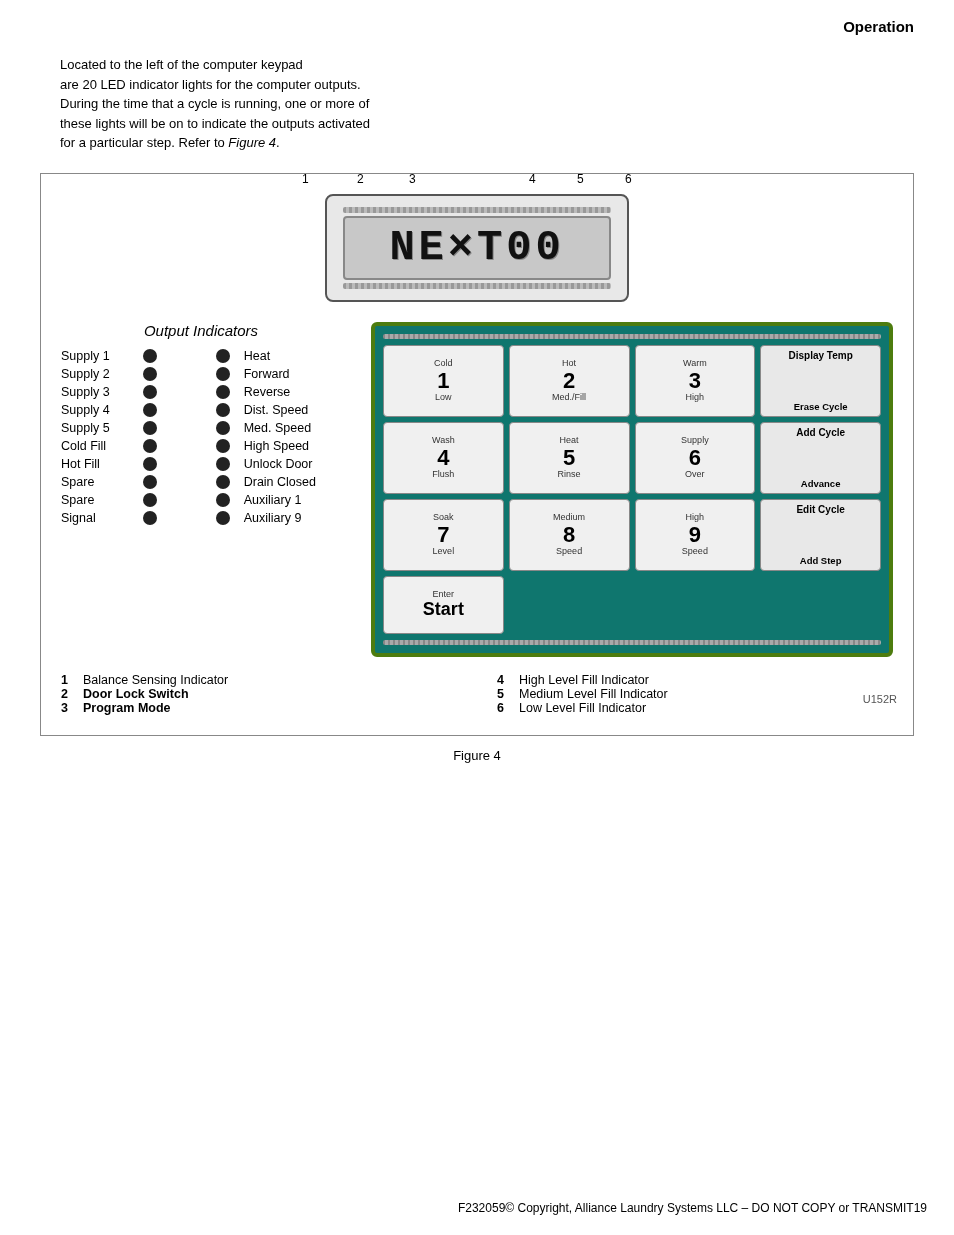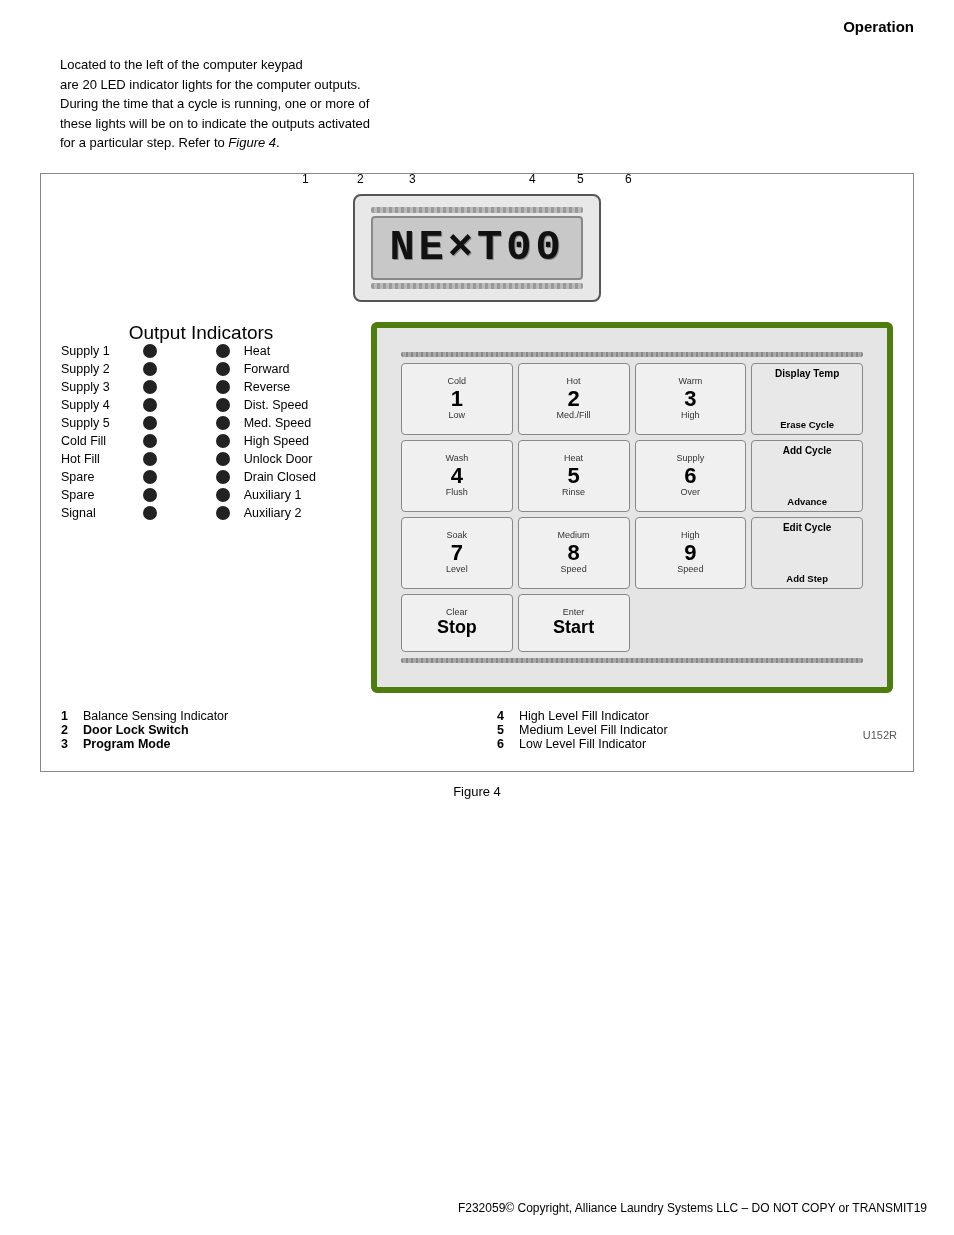--- a/index.html
+++ b/index.html
@@ -46,21 +46,21 @@
       justify-content: center;
       margin-bottom: 20px;
       position: relative;
     }
 
     .display-outer {
       border: 2px solid #555;
       border-radius: 8px;
       background: #e8e8e8;
       padding: 8px 16px;
-      width: 248px;
+      width: 304px;
       position: relative;
     }
     .display-inner {
       border: 2px solid #888;
       background: #c8c8c8;
       border-radius: 4px;
       padding: 6px 10px;
       display: flex;
       align-items: center;
       justify-content: center;
@@ -86,22 +86,23 @@
       gap: 30px;
       align-items: flex-start;
     }
 
     
     .output-indicators {
       flex: 0 0 280px;
     }
     .output-title {
       text-align: center;
-      font-size: 19px;
-      margin-bottom: 0;
+      font-size: 15px;
+      margin-bottom: 10px;
+      font-style: italic;
     }
     .indicator-table {
       display: grid;
       grid-template-columns: auto 20px auto 20px auto;
       gap: 4px 4px;
       align-items: center;
       font-size: 12.5px;
     }
     .ind-label-left {
       text-align: left;
@@ -118,24 +119,24 @@
       background: #222;
       display: inline-block;
     }
     .ind-spacer {
       width: 20px;
     }
 
     
     .keypad-area {
       flex: 1;
-      border: 6px solid #4d7c0f;
+      border: 4px solid #4d7c0f;
       border-radius: 6px;
-      background: #e5e5e5;
-      padding: 24px;
+      background: #0f766e;
+      padding: 8px;
     }
     .keypad-seg-bar {
       height: 5px;
       background: repeating-linear-gradient(90deg, #888 0px, #888 2px, #aaa 2px, #aaa 5px);
       margin-bottom: 6px;
       border-radius: 2px;
     }
     .keypad-seg-bar-bottom {
       height: 5px;
       background: repeating-linear-gradient(90deg, #888 0px, #888 2px, #aaa 2px, #aaa 5px);
@@ -344,21 +345,21 @@
         <span class="ind-label-left">Spare</span>
         <span class="ind-dot"></span>
         <span class="ind-spacer"></span>
         <span class="ind-dot"></span>
         <span class="ind-label-right">Auxiliary 1</span>
 
         <span class="ind-label-left">Signal</span>
         <span class="ind-dot"></span>
         <span class="ind-spacer"></span>
         <span class="ind-dot"></span>
-        <span class="ind-label-right">Auxiliary 2</span>
+        <span class="ind-label-right">Auxiliary 9</span>
       </div>
     </div>
 
     <div class="keypad-area">
       <div class="keypad-seg-bar"></div>
 
       <div class="key-grid">
 
         <div class="key-btn">
           <span class="key-label-top">Cold</span>
@@ -413,24 +414,20 @@
         <div class="key-btn">
           <span class="key-label-top">High</span>
           <span class="key-num">9</span>
           <span class="key-label-bot">Speed</span>
         </div>
         <div class="key-btn right-btns">
           <span class="right-btn-top">Edit Cycle</span>
           <span class="right-btn-bot">Add Step</span>
         </div>
 
-        <div class="key-btn" style="min-height:58px;">
-          <span class="key-label-top">Clear</span>
-          <span class="key-num" style="font-size:18px;">Stop</span>
-        </div>
         <div class="key-btn" style="min-height:58px;">
           <span class="key-label-top">Enter</span>
           <span class="key-num" style="font-size:18px;">Start</span>
         </div>
 
       </div>
 
       <div class="keypad-seg-bar-bottom"></div>
     </div>
 

